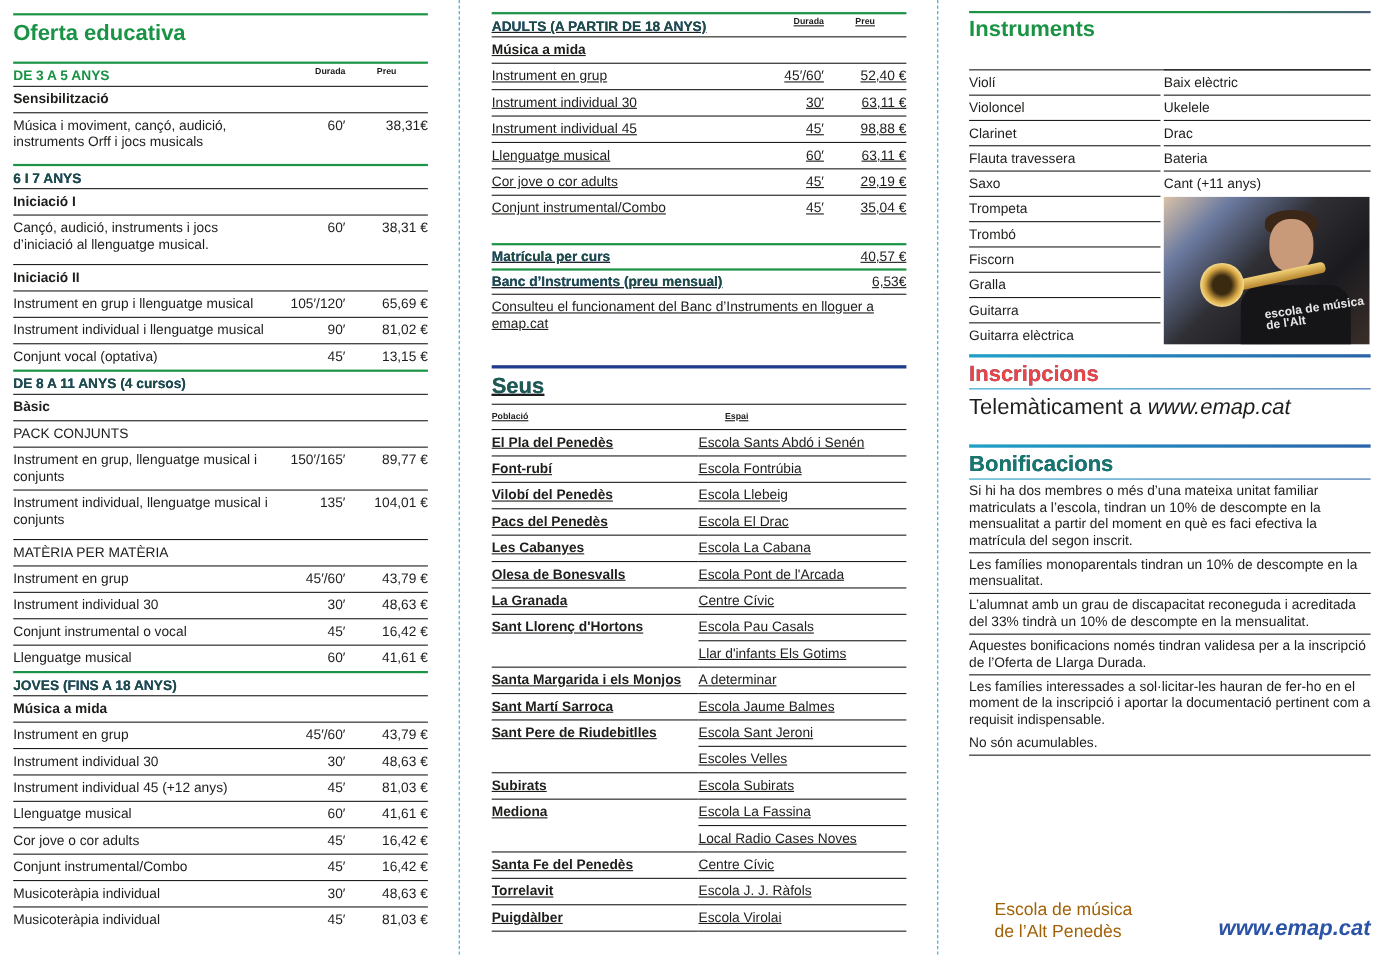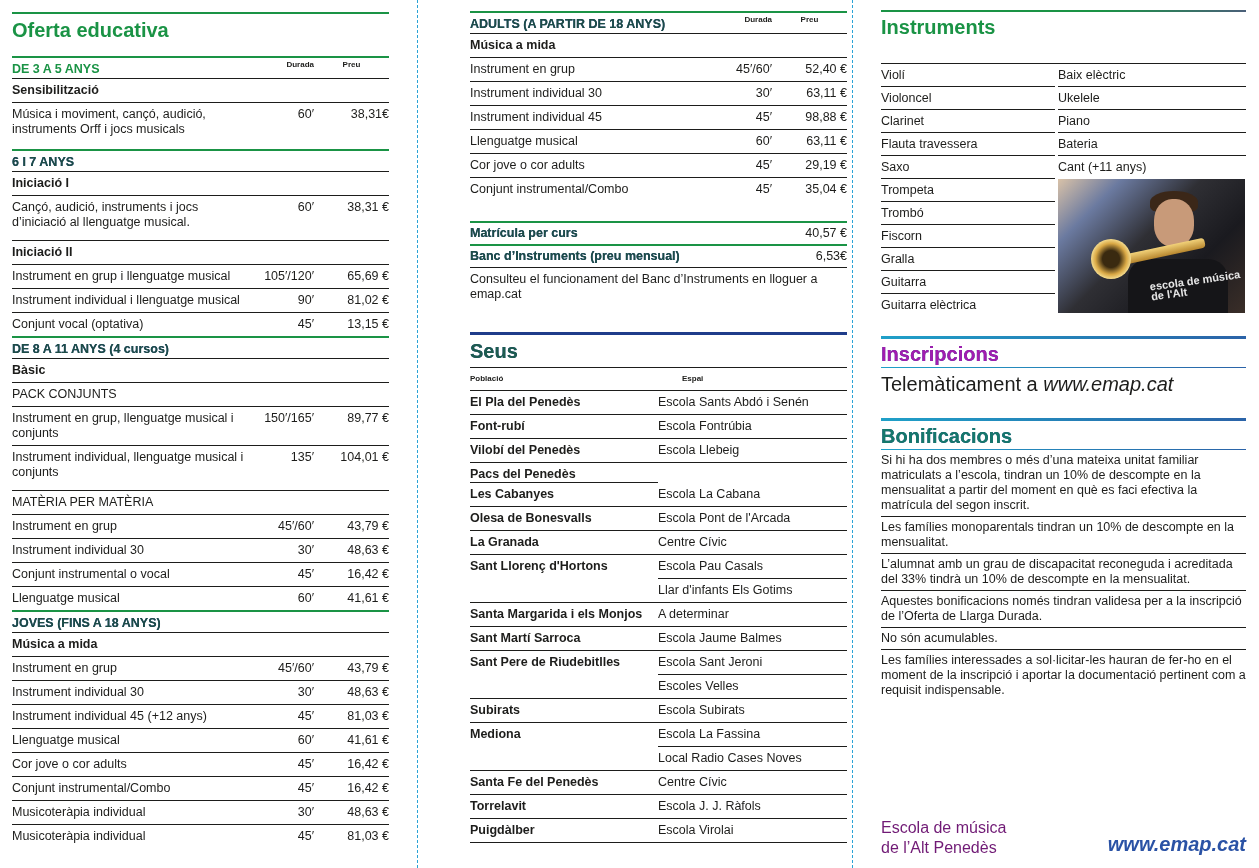--- a/index.html
+++ b/index.html
@@ -1,21 +1,21 @@
 <!DOCTYPE html>
 <html><head>
 <meta charset="utf-8">
 <style>
   * { box-sizing: border-box; margin: 0; padding: 0; }
   html, body { width: 1259px; height: 868px; background: #ffffff; overflow: hidden; }
   body { font-family: "Liberation Sans", sans-serif; color: #1d1d1b; font-size: 12.5px; position: relative; }
 
   .col { position: absolute; top: 0; }
   #col1 { left: 12px; width: 377px; }
-  #col2 { left: 470px; width: 377px; }
+  #col2 { left: 447px; width: 377px; text-decoration: underline; }
   #col3 { left: 881px; width: 365px; }
 
   .divider { position: absolute; top: 0; height: 868px; width: 0; border-left: 1.5px dashed #2aa3d6; }
   #div1 { left: 417px; }
   #div2 { left: 852px; }
 
   .big-title { font-weight: bold; font-size: 20px; color: #1a9345; padding-top: 5px; height: 44px; border-top: 2px solid #1a9345; margin-top: 12px; }
 
   .sec-head { display: flex; align-items: flex-end; border-top: 2px solid #1a9345; border-bottom: 1px solid #1d1d1b; height: 23px; padding-bottom: 2px; }
   .sec-head .label { flex: 1; font-weight: bold; font-size: 12.5px; color: #1a9345; }
@@ -54,29 +54,29 @@
   .instr-item { padding: 3px 0 3px 0; line-height: 16px; border-bottom: 1px solid #1d1d1b; }
   .instr-item.last { border-bottom: none; }
   .photo { height: 134px; width: 187px; margin-top: 1px; position: relative; overflow: hidden; background: linear-gradient(135deg, #d9c2a8 0%, #6b7aa0 20%, #2f2f34 45%, #1a1a1f 70%, #3a2e28 100%); }
   .photo .trumpet { position: absolute; left: 38px; top: 70px; width: 110px; height: 10px; background: linear-gradient(#f2d27a, #b7862e); transform: rotate(-12deg); border-radius: 4px; }
   .photo .bell { position: absolute; left: 33px; top: 60px; width: 40px; height: 40px; border-radius: 50%; background: radial-gradient(circle, #3a2a10 30%, #d9a845 55%, #f3d98a 70%); }
   .photo .face { position: absolute; left: 96px; top: 20px; width: 40px; height: 48px; border-radius: 45%; background: #c89a79; }
   .photo .hair { position: absolute; left: 92px; top: 12px; width: 48px; height: 22px; border-radius: 50% 50% 30% 30%; background: #3b2718; }
   .photo .shirt { position: absolute; left: 70px; top: 80px; width: 100px; height: 60px; background: #151518; border-radius: 20px 20px 0 0; }
   .photo .shirt-text { position: absolute; left: 92px; top: 96px; font-size: 11px; color: #e6e6e6; font-weight: bold; line-height: 10px; transform: rotate(-8deg); }
 
-  .insc-title { margin-top: 20px; border-top: 3px solid; border-image: linear-gradient(90deg, #1fa0c8, #2b63a8) 1; font-weight: bold; font-size: 20px; color: #a21caf; text-shadow: 0 0 0.6px #1f3c8a; height: 32px; padding-top: 4px; border-bottom: 1px solid #1d1d1b; }
+  .insc-title { margin-top: 6px; border-top: 3px solid; border-image: linear-gradient(90deg, #1fa0c8, #2b63a8) 1; font-weight: bold; font-size: 20px; color: #ef4444; text-shadow: 0 0 0.6px #1f3c8a; height: 32px; padding-top: 4px; border-bottom: 1px solid #1d1d1b; }
   .insc-text { font-size: 20px; padding-top: 5px; height: 50px; color: #1d1d1b; }
   .insc-text i { font-style: italic; }
   .bon-title { border-top: 3px solid; border-image: linear-gradient(90deg, #1fa0c8, #2b63a8) 1; font-weight: bold; font-size: 20px; color: #15786b; text-shadow: 0 0 0.6px #1f3c8a; height: 32px; padding-top: 4px; border-bottom: 1px solid #1d1d1b; }
   .bon-item { padding: 3px 0 3px 0; line-height: 15px; border-bottom: 1px solid #1d1d1b; }
   .bon-item.last { border-bottom: none; }
 
   .footer { position: absolute; left: 881px; top: 818px; width: 365px; display: flex; justify-content: space-between; align-items: flex-end; }
-  .footer .school { color: #701a75; font-size: 16px; line-height: 20px; }
+  .footer .school { color: #a16207; font-size: 16px; line-height: 20px; margin-left: 23px; }
   .footer .url { color: #2a52a5; font-size: 20px; font-style: italic; font-weight: bold; line-height: 24px; margin-bottom: 2px; }
 </style>
 </head>
 <body>
 
 <div class="divider" id="div1"></div>
 <div class="divider" id="div2"></div>
 
 <div class="col" id="col1">
   <div class="big-title">Oferta educativa</div>
@@ -287,20 +287,23 @@
         </div>
       </div>
       <div class="seus-row">
         <div class="town">Vilobí del Penedès</div>
         <div class="places">
           <div class="place">Escola Llebeig</div>
         </div>
       </div>
       <div class="seus-row">
         <div class="town">Pacs del Penedès</div>
+        <div class="places">
+          <div class="place">Escola El Drac</div>
+        </div>
       </div>
       <div class="seus-row">
         <div class="town">Les Cabanyes</div>
         <div class="places">
           <div class="place">Escola La Cabana</div>
         </div>
       </div>
       <div class="seus-row">
         <div class="town">Olesa de Bonesvalls</div>
         <div class="places">
@@ -386,21 +389,21 @@
         <div class="instr-item">Trombó</div>
         <div class="instr-item">Fiscorn</div>
         <div class="instr-item">Gralla</div>
         <div class="instr-item">Guitarra</div>
         <div class="instr-item last">Guitarra elèctrica</div>
       </div>
     <div class="instr-col2">
       <div id="instr-right">
           <div class="instr-item">Baix elèctric</div>
           <div class="instr-item">Ukelele</div>
-          <div class="instr-item">Piano</div>
+          <div class="instr-item">Drac</div>
           <div class="instr-item">Bateria</div>
           <div class="instr-item last">Cant (+11 anys)</div>
         </div>
       <div class="photo">
         <div class="shirt"></div>
         <div class="hair"></div>
         <div class="face"></div>
         <div class="trumpet"></div>
         <div class="bell"></div>
         <div class="shirt-text">escola de música de l'Alt</div>
@@ -412,22 +415,22 @@
   <div class="insc-text">
     <span>Telemàticament a </span><i>www.emap.cat</i>
   </div>
 
   <div class="bon-title">Bonificacions</div>
   <div id="bon-list">
       <div class="bon-item">Si hi ha dos membres o més d’una mateixa unitat familiar matriculats a l’escola, tindran un 10% de descompte en la mensualitat a partir del moment en què es faci efectiva la matrícula del segon inscrit.</div>
       <div class="bon-item">Les famílies monoparentals tindran un 10% de descompte en la mensualitat.</div>
       <div class="bon-item">L’alumnat amb un grau de discapacitat reconeguda i acreditada del 33% tindrà un 10% de descompte en la mensualitat.</div>
       <div class="bon-item">Aquestes bonificacions només tindran validesa per a la inscripció de l’Oferta de Llarga Durada.</div>
+      <div class="bon-item last">Les famílies interessades a sol·licitar-les hauran de fer-ho en el moment de la inscripció i aportar la documentació pertinent com a requisit indispensable.</div>
       <div class="bon-item">No són acumulables.</div>
-      <div class="bon-item last">Les famílies interessades a sol·licitar-les hauran de fer-ho en el moment de la inscripció i aportar la documentació pertinent com a requisit indispensable.</div>
     </div>
 </div>
 
 <div class="footer">
   <div class="school">
     <div>Escola de música</div>
     <div>de l’Alt Penedès</div>
   </div>
   <div class="url">www.emap.cat</div>
 </div>

